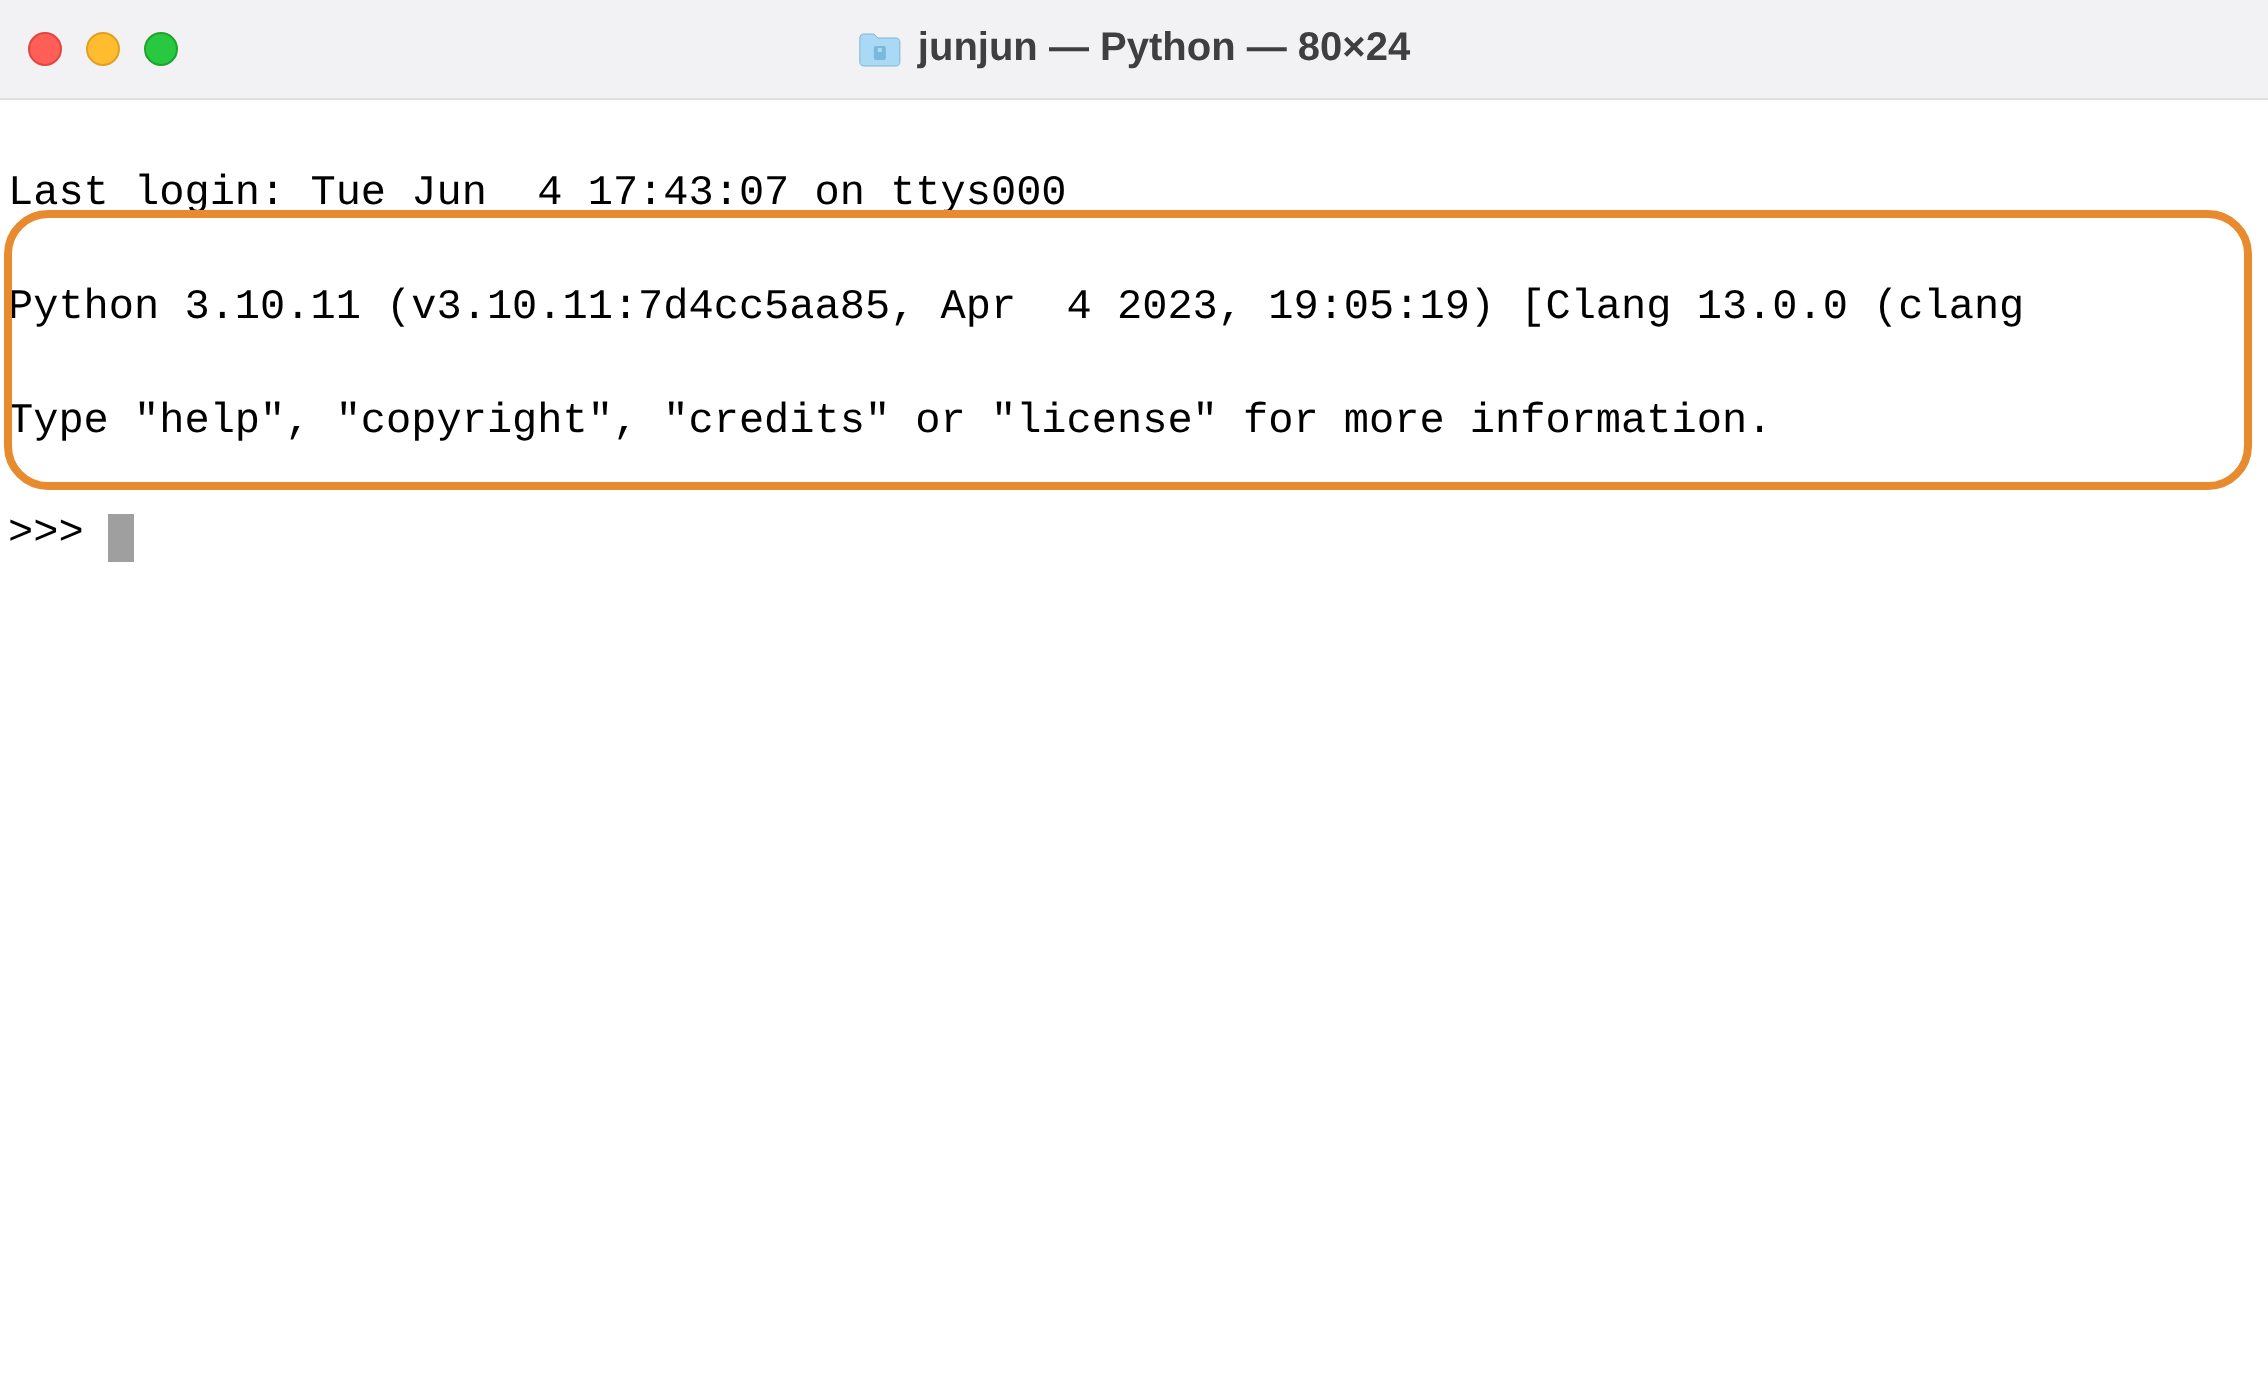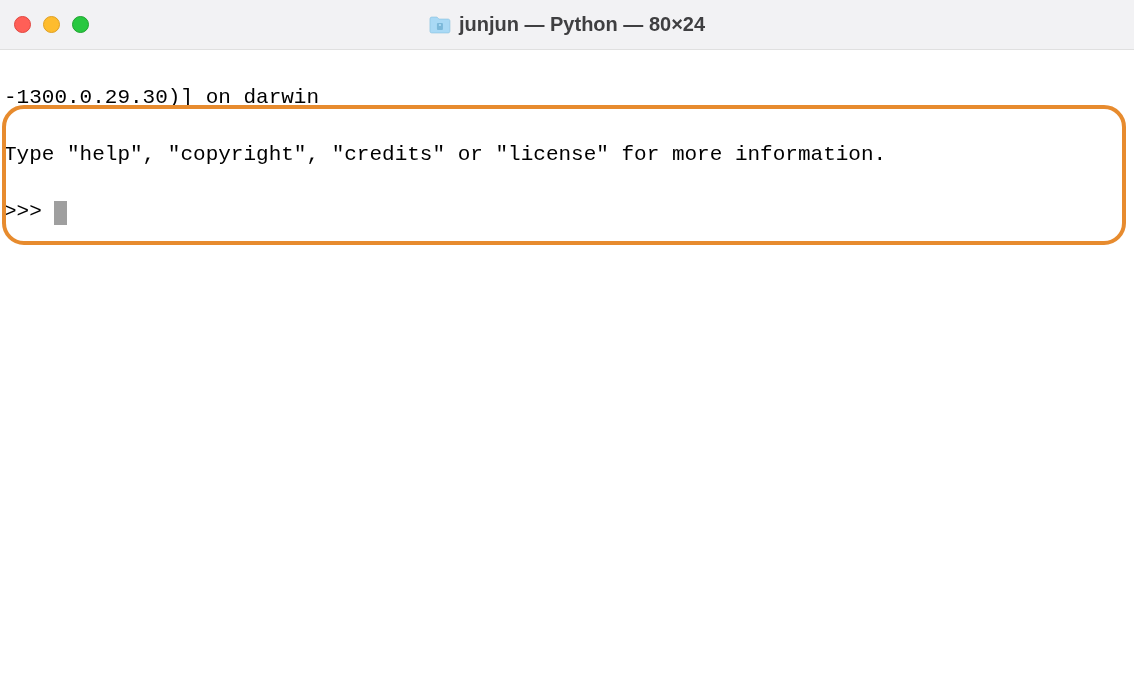--- a/index.html
+++ b/index.html
@@ -112,17 +112,18 @@
         <path d="M1 3 C1 1.5 2 1 3 1 L8 1 L10 3 L19 3 C20.5 3 21 4 21 5 L21 15 C21 16.5 20 17 19 17 L3 17 C1.5 17 1 16 1 15 Z" fill="#a9d9f5" stroke="#7bb8d9" stroke-width="0.5"></path>
         <rect x="8" y="7" width="6" height="7" rx="1" fill="#7bb8d9"></rect>
         <rect x="10" y="8" width="2" height="2" fill="#a9d9f5"></rect>
       </svg>
     </span>
     <span>junjun — Python — 80×24</span>
   </div>
 </div>
 
 <div class="terminal-body">
-<div class="line">-1300.0.29.30)] on darwin</div>
+<div class="line">Last login: Tue Jun  4 17:43:07 on ttys000</div>
+<div class="line">Python 3.10.11 (v3.10.11:7d4cc5aa85, Apr  4 2023, 19:05:19) [Clang 13.0.0 (clang</div>
 <div class="line">Type "help", "copyright", "credits" or "license" for more information.</div>
 <div class="line"><span>&gt;&gt;&gt; </span><span class="cursor-block"></span></div>
 <div class="highlight-box"></div>
 </div>
 
 </body></html>

